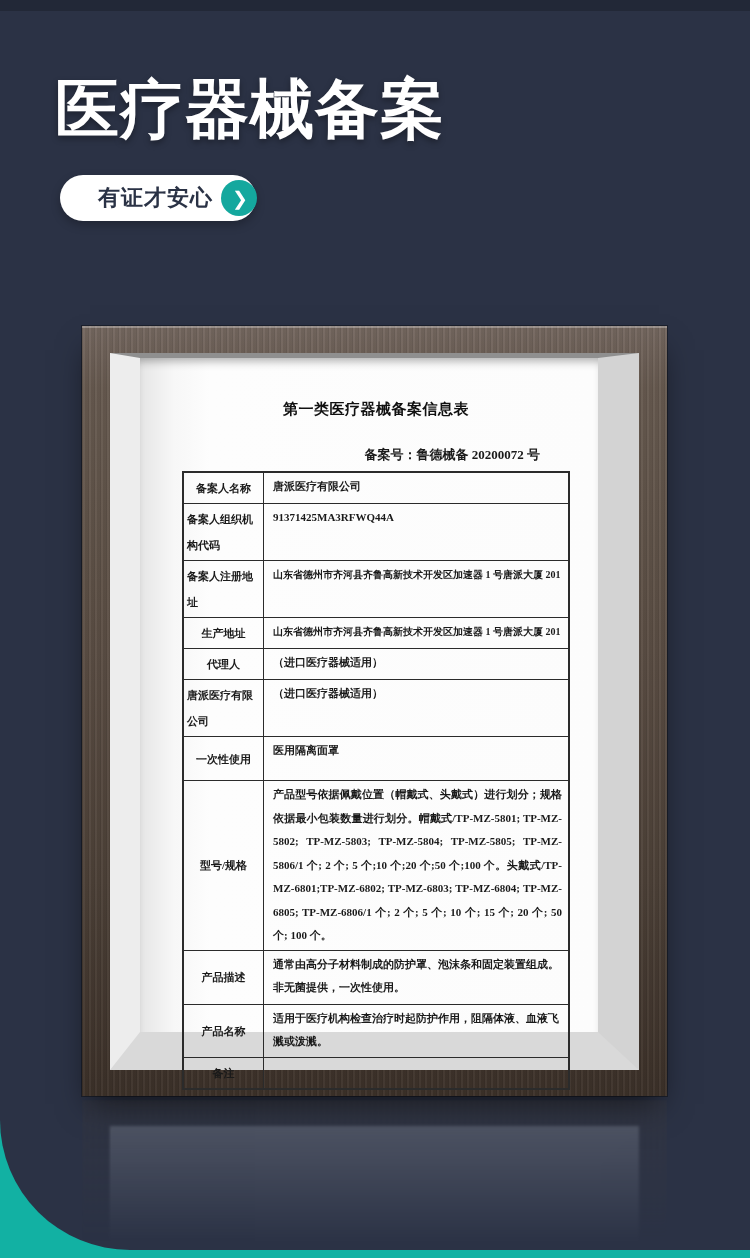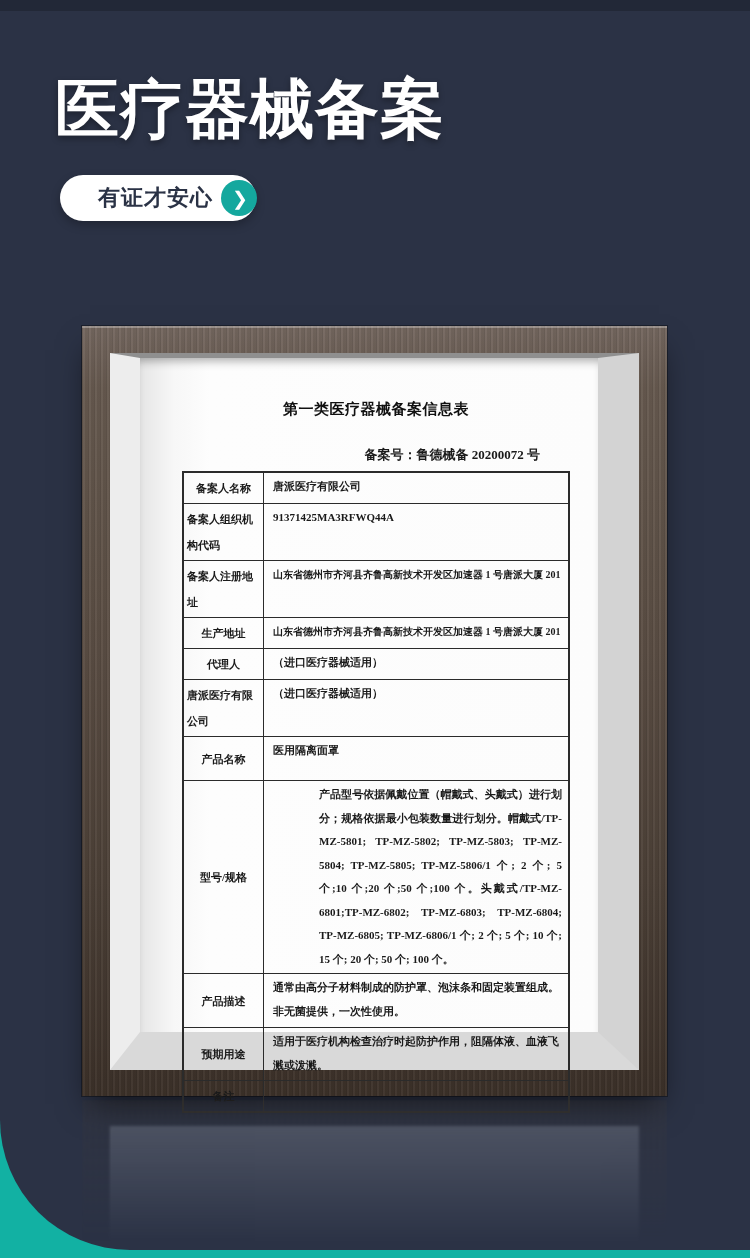--- a/index.html
+++ b/index.html
@@ -114,21 +114,21 @@
   .trow:nth-child(3)  { min-height:28px; }
   .trow:nth-child(4)  { min-height:28px; }
   .trow:nth-child(5)  { min-height:30px; }
   .trow:nth-child(6)  { min-height:30px; }
   .trow:nth-child(7)  { min-height:44px; }
   .trow:nth-child(8)  { min-height:166px; }
   .trow:nth-child(9)  { min-height:54px; }
   .trow:nth-child(10) { min-height:53px; }
   .trow:nth-child(11) { min-height:30px; }
   .trow:nth-child(3) .t-val, .trow:nth-child(4) .t-val { font-size:10px; white-space:nowrap; }
-  .trow:nth-child(8) .t-val span { text-align:justify;margin-left:46px; }
+  .trow:nth-child(8) .t-val span { text-align:justify; }
 
   
   .reflection {
     position:absolute; left:0; top:774px; width:585px; height:160px;
     overflow:hidden;
     opacity:0.33;
     filter:blur(1.5px) saturate(0.45) brightness(1.2);
     -webkit-mask-image:linear-gradient(to bottom, rgba(0,0,0,0.6) 0%, rgba(0,0,0,0) 90%);
     mask-image:linear-gradient(to bottom, rgba(0,0,0,0.6) 0%, rgba(0,0,0,0) 90%);
     pointer-events:none;
@@ -192,39 +192,39 @@
                     <span>（进口医疗器械适用）</span>
                   </div>
               </div>
               <div class="trow">
                 <div class="t-label">唐派医疗有限公司</div>
                 <div class="t-val">
                     <span>（进口医疗器械适用）</span>
                   </div>
               </div>
               <div class="trow">
+                <div class="t-label">一次性使用</div>
+                <div class="t-val">
+                    <span>医用隔离面罩</span>
+                  </div>
+              </div>
+              <div class="trow">
+                <div class="t-label">型号/规格</div>
+                <div class="t-val">
+                    <span>产品型号依据佩戴位置（帽戴式、头戴式）进行划分；规格依据最小包装数量进行划分。帽戴式/TP-MZ-5801; TP-MZ-5802; TP-MZ-5803; TP-MZ-5804; TP-MZ-5805; TP-MZ-5806/1 个; 2 个; 5 个;10 个;20 个;50 个;100 个。头戴式/TP-MZ-6801;TP-MZ-6802; TP-MZ-6803; TP-MZ-6804; TP-MZ-6805; TP-MZ-6806/1 个; 2 个; 5 个; 10 个; 15 个; 20 个; 50 个; 100 个。</span>
+                  </div>
+              </div>
+              <div class="trow">
+                <div class="t-label">产品描述</div>
+                <div class="t-val">
+                    <span>通常由高分子材料制成的防护罩、泡沫条和固定装置组成。非无菌提供，一次性使用。</span>
+                  </div>
+              </div>
+              <div class="trow">
                 <div class="t-label">产品名称</div>
-                <div class="t-val">
-                    <span>医用隔离面罩</span>
-                  </div>
-              </div>
-              <div class="trow">
-                <div class="t-label">型号/规格</div>
-                <div class="t-val">
-                    <span>产品型号依据佩戴位置（帽戴式、头戴式）进行划分；规格依据最小包装数量进行划分。帽戴式/TP-MZ-5801; TP-MZ-5802; TP-MZ-5803; TP-MZ-5804; TP-MZ-5805; TP-MZ-5806/1 个; 2 个; 5 个;10 个;20 个;50 个;100 个。头戴式/TP-MZ-6801;TP-MZ-6802; TP-MZ-6803; TP-MZ-6804; TP-MZ-6805; TP-MZ-6806/1 个; 2 个; 5 个; 10 个; 15 个; 20 个; 50 个; 100 个。</span>
-                  </div>
-              </div>
-              <div class="trow">
-                <div class="t-label">产品描述</div>
-                <div class="t-val">
-                    <span>通常由高分子材料制成的防护罩、泡沫条和固定装置组成。非无菌提供，一次性使用。</span>
-                  </div>
-              </div>
-              <div class="trow">
-                <div class="t-label">预期用途</div>
                 <div class="t-val">
                     <span>适用于医疗机构检查治疗时起防护作用，阻隔体液、血液飞溅或泼溅。</span>
                   </div>
               </div>
               <div class="trow">
                 <div class="t-label">备注</div>
                 <div class="t-val">
                     <span></span>
                   </div>
               </div>

